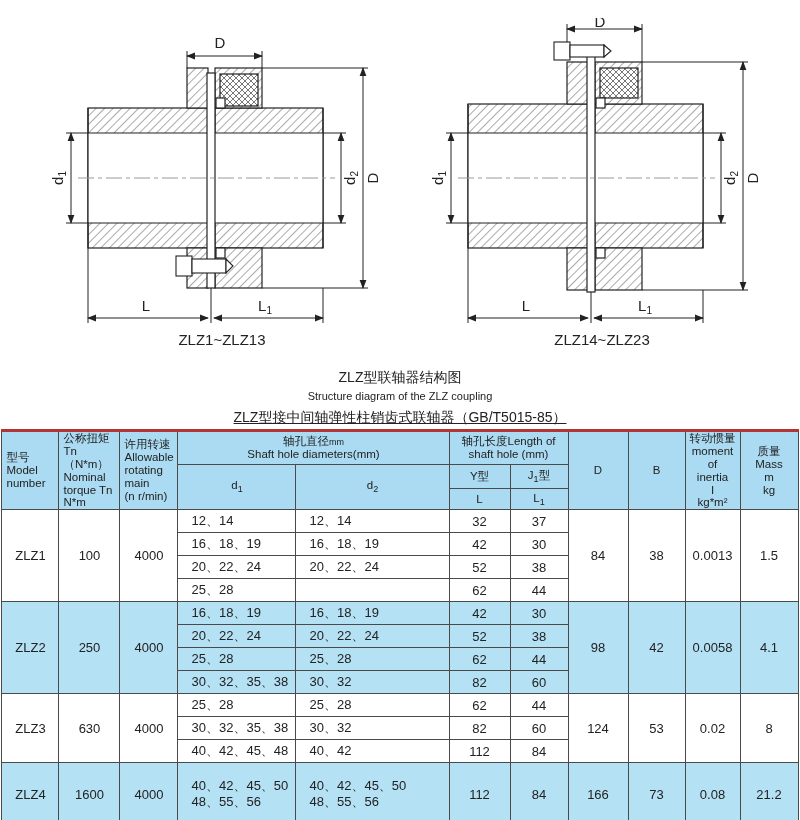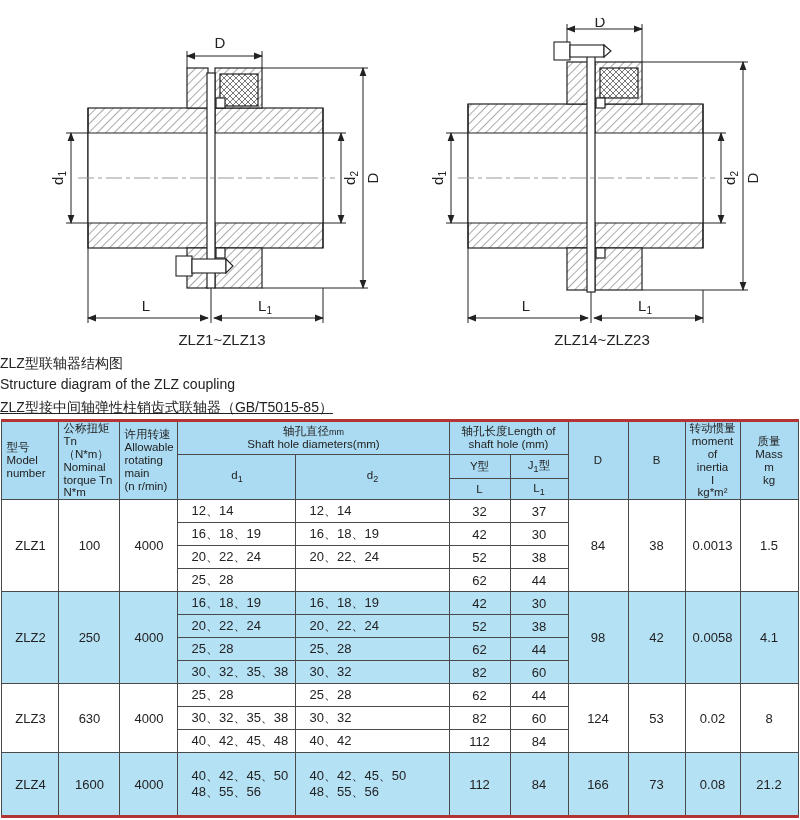--- a/index.html
+++ b/index.html
@@ -1,21 +1,21 @@
 <!DOCTYPE html>
 <html><head>
 <meta charset="utf-8">
 <style>
   html,body{margin:0;padding:0;background:#fff;}
   body{width:800px;height:820px;font-family:"Liberation Sans",sans-serif;color:#222;overflow:hidden;}
   .diagrams{display:flex;padding-left:50px;gap:40px;}
   .diagrams svg{display:block;}
-  .titles{margin-top:2px;}
+  .titles{text-align:center;margin-top:16px;}
   .t-cn1{font-size:14px;margin:2px 0;}
-  .t-en1{font-size:14px;margin:3px 0;}
+  .t-en1{font-size:11px;margin:3px 0;}
   .t-cn2{font-size:14px;margin:7px 0 2px 0;text-decoration:underline;}
   .t-en2{font-size:13px;margin:3px 0 6px 0;}
   table{border-collapse:collapse;table-layout:fixed;width:796px;margin:0 auto;
         border-top:3px solid #b23434;border-bottom:3px solid #b23434;}
   th,td{border:1px solid #4a4a4a;padding:0 2px;overflow:hidden;}
   thead th{background:#abdbf2;font-weight:normal;font-size:11.5px;line-height:1.12;}
   thead .lft{text-align:left;padding-left:4px;}
   td{font-size:13px;height:22px;}
   td.c{text-align:center;}
   td.l{text-align:left;padding-left:13px;white-space:pre-line;line-height:1.25;}

